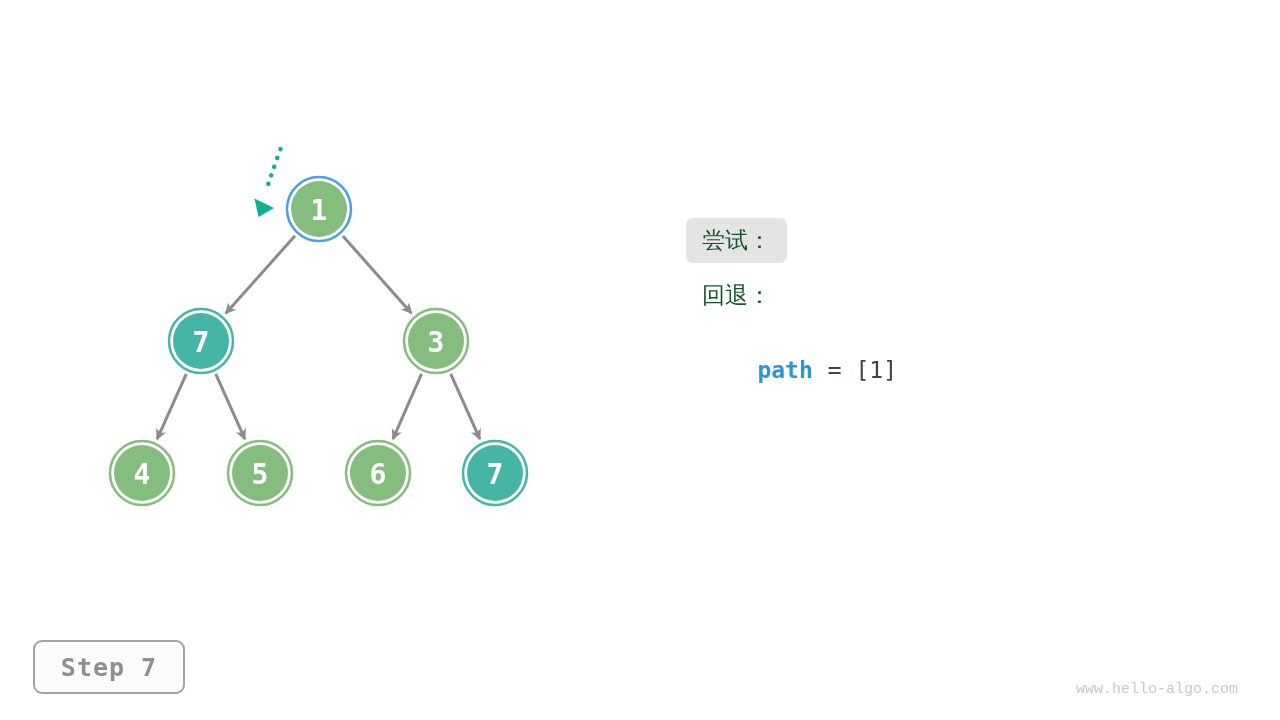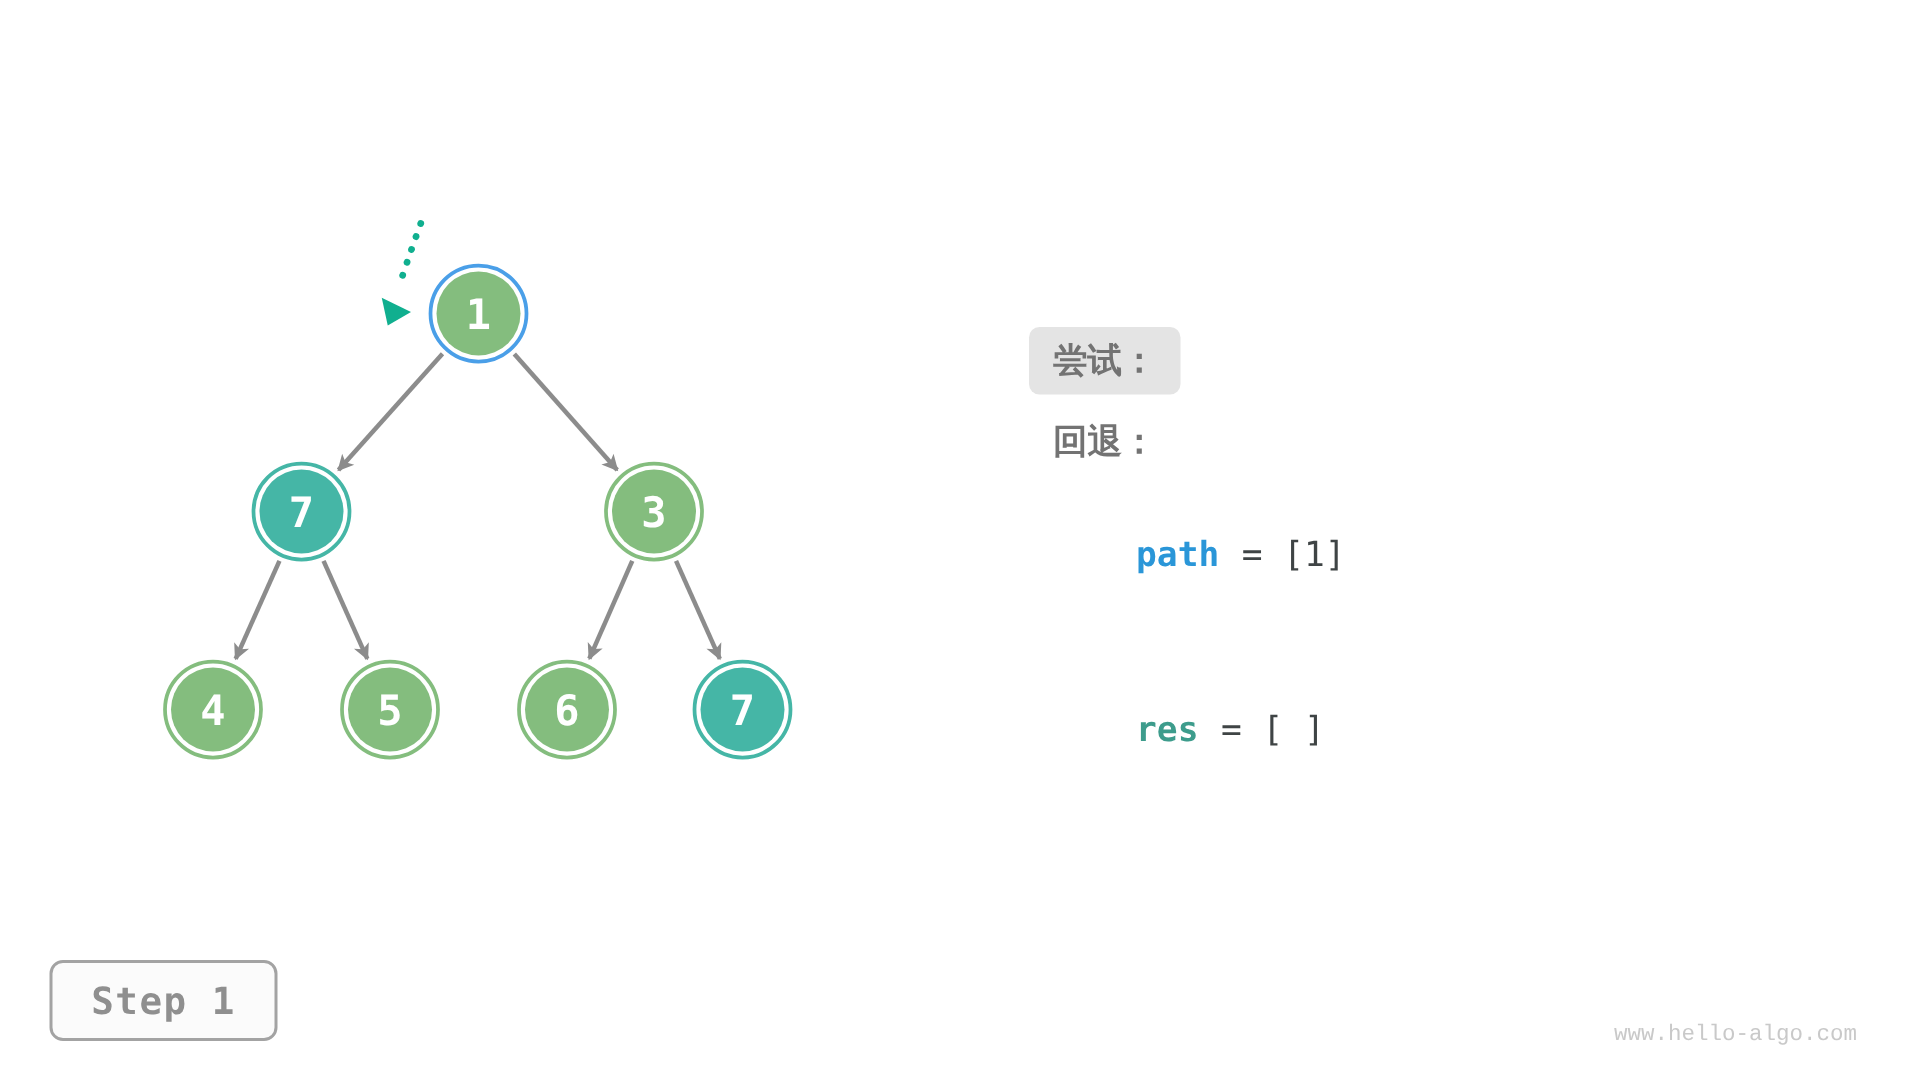--- a/index.html
+++ b/index.html
@@ -10,27 +10,27 @@
   }
   .canvas{position:absolute;inset:0;}
   #tree-svg{position:absolute;left:0;top:0;}
 
   .note-line{
     position:absolute;
     display:flex;align-items:center;
     font-size:23px;color:var(--text-dark,#3c3c3c);
     white-space:nowrap;
   }
-  .note-line .lbl{font-weight:700;color:#737373;}
+  .note-line .lbl{font-weight:400;color:#14532d;}
   .hl{
     left:686px;top:218px;height:45px;
     padding:0 16px;border-radius:7px;
     background:var(--hl-bg,#e4e4e4);
   }
-  .plain{left:702px;top:280px;height:30px;align-items:flex-end;}
+  .plain{left:702px;top:280px;height:30px;}
 
   .code-line{
     position:absolute;left:702px;
     font-family:"DejaVu Sans Mono","Liberation Mono",monospace;
     font-size:23px;color:var(--code-dark,#3f4445);
     white-space:pre;
   }
   .code-line .cname{font-weight:700;}
   #path-line{top:331px;}
   #path-line .cname{color:var(--path-blue,#2a96d8);text-align:right;}
@@ -117,22 +117,19 @@
   </div>
 
   <div class="note-line plain">
     <span class="lbl">回退：</span>
   </div>
 
   <div class="code-line" id="path-line">
     <span class="cname">path</span><span class="cval">= [1]</span>
   </div>
 
-  <div class="code-line" id="res-line">
-    <span class="cname">res</span><span class="cval">= [ ]</span>
-  </div>
 
   <div class="step-badge">
-    <span>Step 1</span>
+    <span>Step 7</span>
   </div>
 
   <div class="watermark">www.hello-algo.com</div>
 </div>
 
 </body></html>

